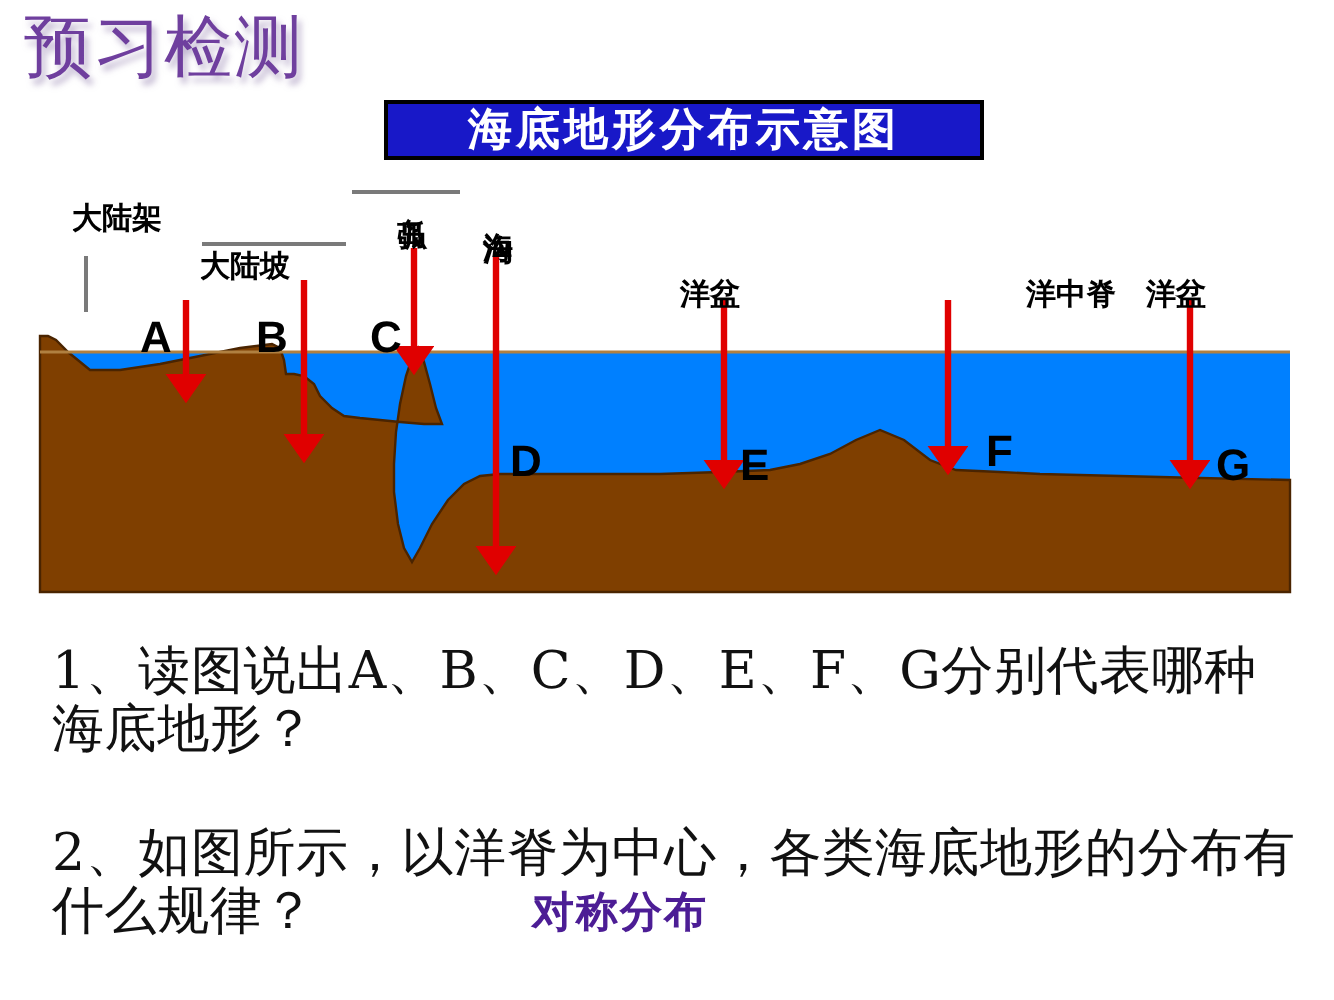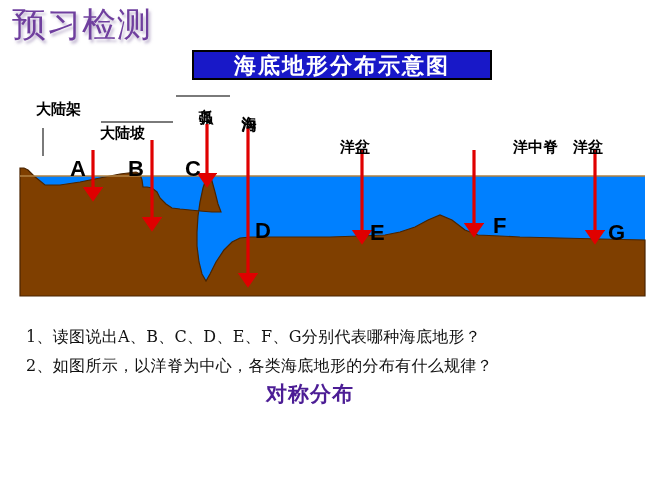--- a/index.html
+++ b/index.html
@@ -54,22 +54,22 @@
     font-family:"Liberation Sans","DejaVu Sans",sans-serif;
     font-size:22px;font-weight:700;color:#000;line-height:22px;
   }
 
   
   #questions{
     position:absolute;left:26px;top:322px;width:625px;
     font-family:"DejaVu Serif","Liberation Serif",serif;
     color:#111;
   }
-  .q{font-size:16px;line-height:29px;letter-spacing:.3px;}
-  #q2-wrap{position:relative;}
+  .q{font-size:26px;line-height:29px;letter-spacing:.3px;}
+  #q2-wrap{position:relative;margin-top:33px;}
   #answer{
     position:absolute;left:240px;top:29px;
     font-family:"DejaVu Sans","Liberation Sans",sans-serif;
     font-size:21px;font-weight:700;color:#4c1d95;letter-spacing:1px;
   }
 </style>
 </head>
 <body>
 
 <div class="page">

